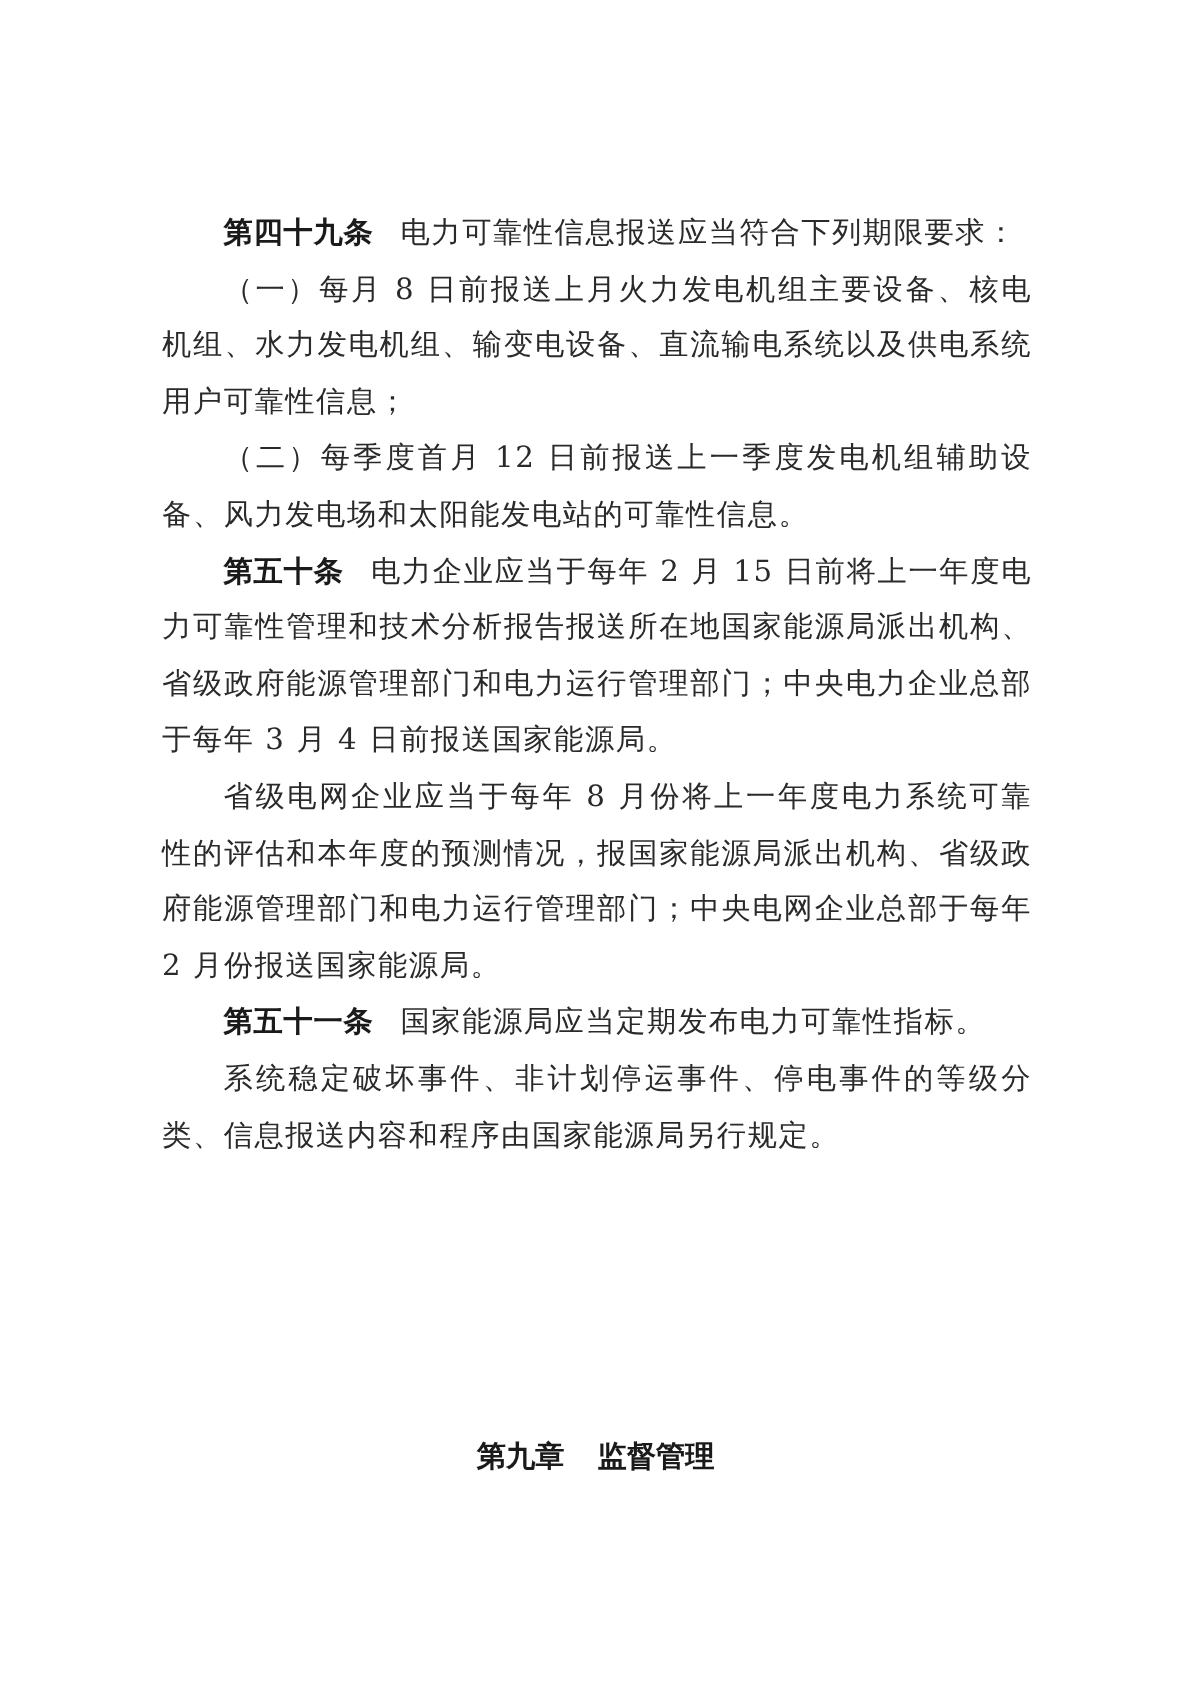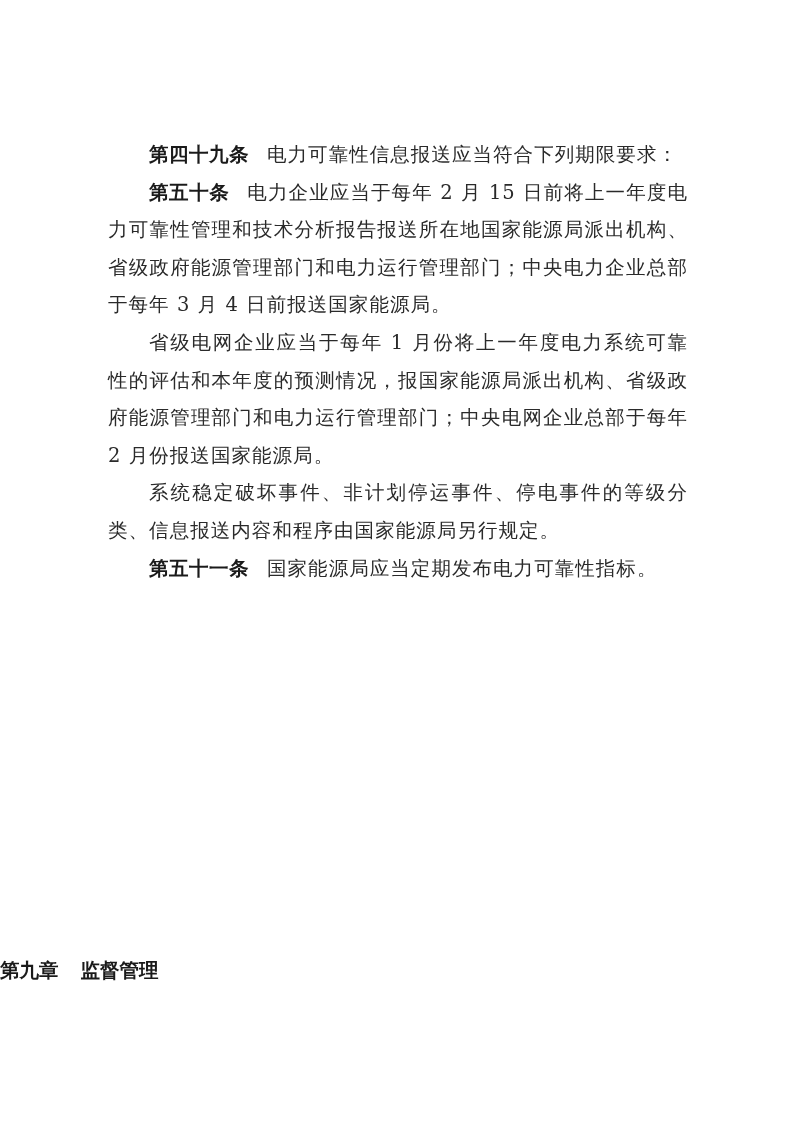--- a/index.html
+++ b/index.html
@@ -19,33 +19,36 @@
     letter-spacing: 1.05px;
   }
   .para { margin: 0; text-indent: 41px; }
   .article-no {
     font-family: "DejaVu Sans", "Liberation Sans", sans-serif;
     font-weight: bold; color: #1a1a1a; letter-spacing: 0.5px;
     margin-right: 18px;
   }
   .chapter {
     position: absolute; left: 0; width: 794px; top: 957px;
+    text-align: center;
     font-family: "DejaVu Sans", "Liberation Sans", sans-serif;
     font-weight: bold; font-size: 19.5px; color: #1a1a1a;
   }
   .chapter .gap { display: inline-block; width: 22px; }
 </style>
 </head>
 <body>
 
 <div class="page">
   <div class="body-text">
     <p class="para"><span class="article-no">第四十九条</span><span>电力可靠性信息报送应当符合下列期限要求：</span></p>
+    <p class="para"><span>（一）每月 8 日前报送上月火力发电机组主要设备、核电机组、水力发电机组、输变电设备、直流输电系统以及供电系统用户可靠性信息；</span></p>
+    <p class="para"><span>（二）每季度首月 12 日前报送上一季度发电机组辅助设备、风力发电场和太阳能发电站的可靠性信息。</span></p>
     <p class="para"><span class="article-no">第五十条</span><span>电力企业应当于每年 2 月 15 日前将上一年度电力可靠性管理和技术分析报告报送所在地国家能源局派出机构、省级政府能源管理部门和电力运行管理部门；中央电力企业总部于每年 3 月 4 日前报送国家能源局。</span></p>
-    <p class="para"><span>省级电网企业应当于每年 1 月份将上一年度电力系统可靠性的评估和本年度的预测情况，报国家能源局派出机构、省级政府能源管理部门和电力运行管理部门；中央电网企业总部于每年 2 月份报送国家能源局。</span></p>
+    <p class="para"><span>省级电网企业应当于每年 8 月份将上一年度电力系统可靠性的评估和本年度的预测情况，报国家能源局派出机构、省级政府能源管理部门和电力运行管理部门；中央电网企业总部于每年 2 月份报送国家能源局。</span></p>
+    <p class="para"><span class="article-no">第五十一条</span><span>国家能源局应当定期发布电力可靠性指标。</span></p>
     <p class="para"><span>系统稳定破坏事件、非计划停运事件、停电事件的等级分类、信息报送内容和程序由国家能源局另行规定。</span></p>
-    <p class="para"><span class="article-no">第五十一条</span><span>国家能源局应当定期发布电力可靠性指标。</span></p>
   </div>
 
   <div class="chapter">
     <span>第九章</span><span class="gap"></span><span>监督管理</span>
   </div>
 </div>
 
 </body></html>

